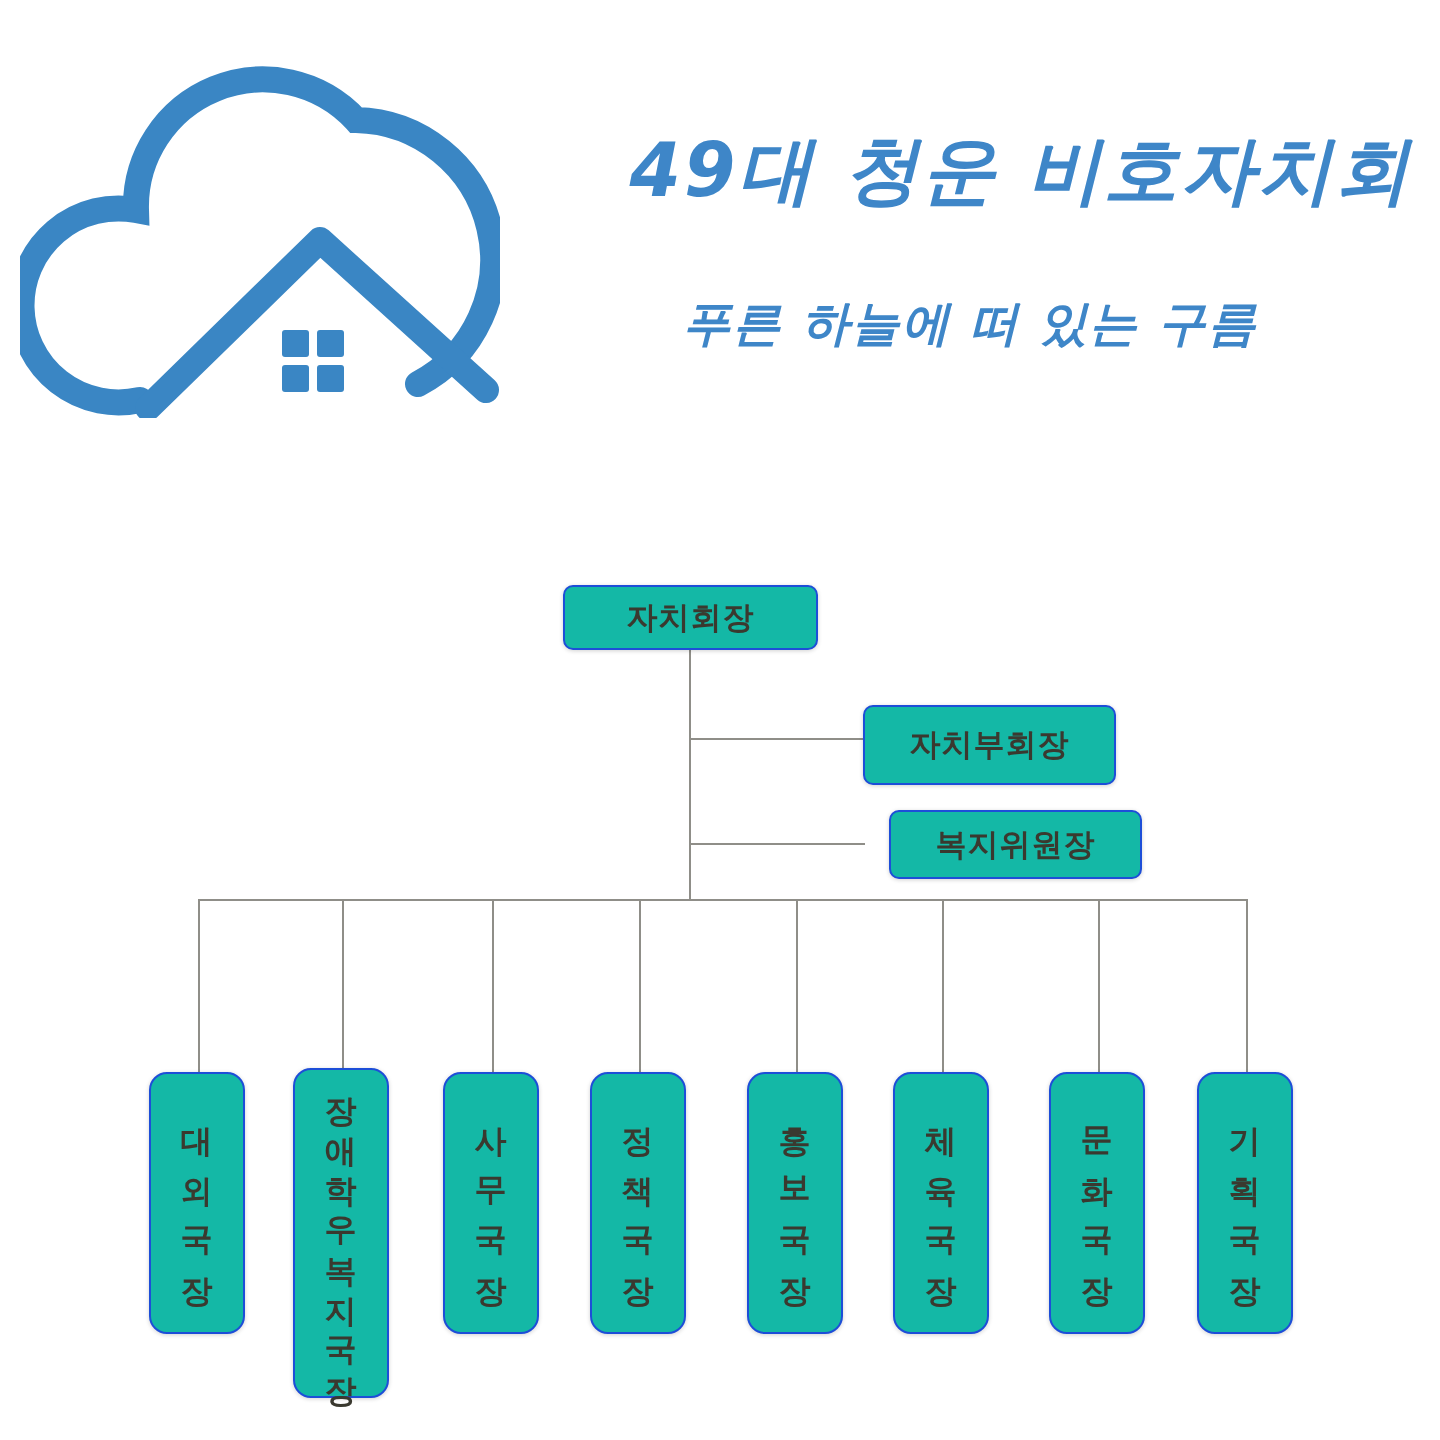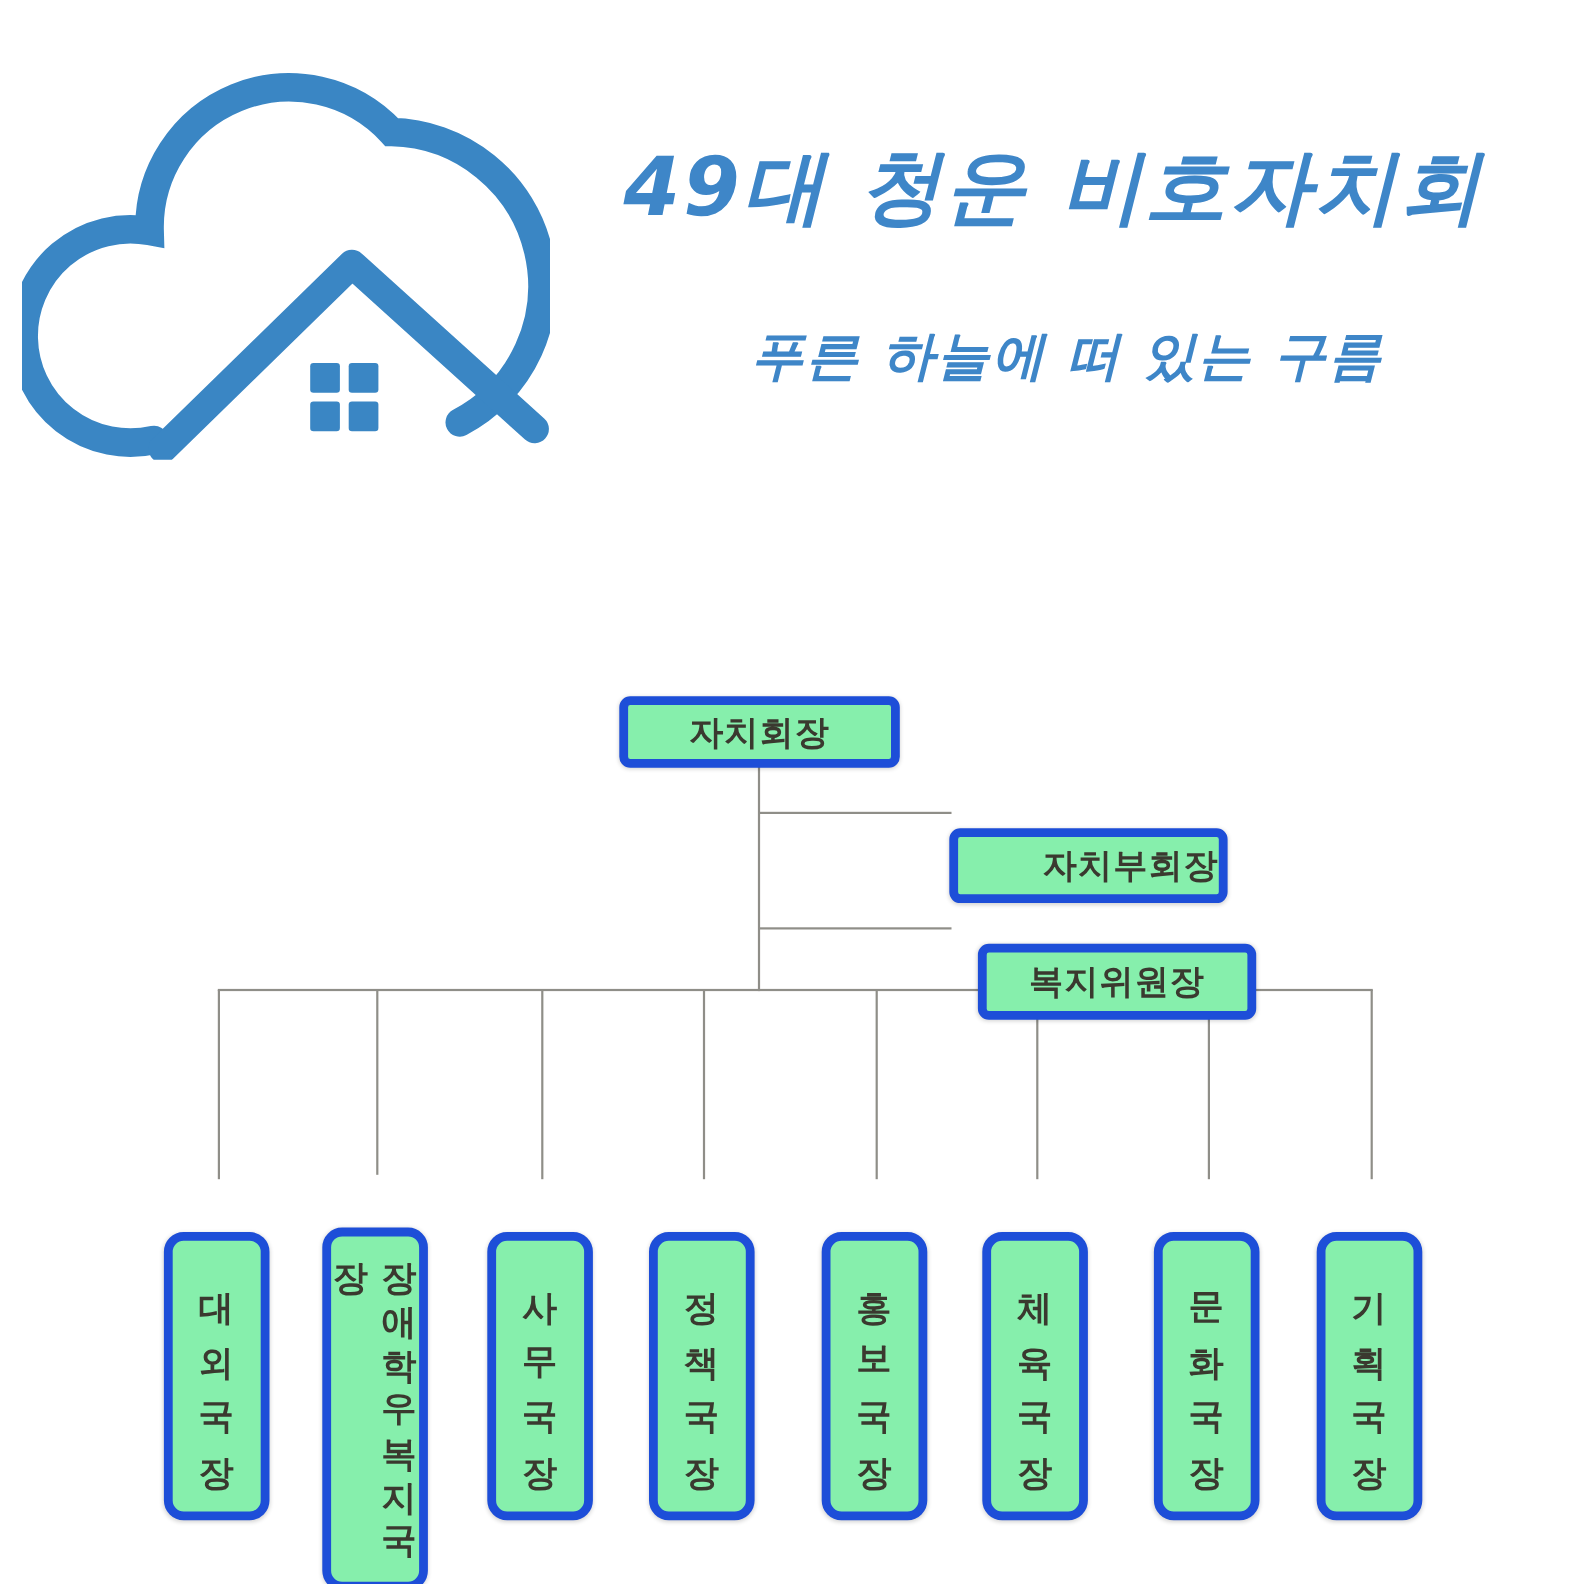--- a/index.html
+++ b/index.html
@@ -8,22 +8,22 @@
     height: 1440px;
     background: #ffffff;
     position: relative;
     overflow: hidden;
     font-family: "DejaVu Sans", "Liberation Sans", sans-serif;
   }
   .abs { position: absolute; }
 
   
   .title {
-    left: 493px; top: 130px; width: 930px;
-    text-align: center;
+    left: 482px; top: 130px; width: 930px;
+    text-align: right;
     font-size: 74px;
     font-weight: bold;
     font-style: italic;
     color: #3e86c8;
     letter-spacing: 3px;
     line-height: 1.1;
   }
   .subtitle {
     left: 555px; top: 292px; width: 830px;
     text-align: center;
@@ -32,30 +32,29 @@
     font-style: italic;
     color: #3e86c8;
     letter-spacing: 2px;
   }
 
   
   .line { background: #8f8e88; }
 
   
   .node {
-    background: #86efac;
-    border: 8px solid #1d4ed8;
+    background: #14b8a6;
+    border: 2px solid #1d4ed8;
     box-shadow: 0 1px 4px rgba(0,0,0,0.18);
     display: flex;
     align-items: center;
     justify-content: center;
     color: #3a392f;
     font-weight: bold;
     box-sizing: border-box;
-    margin-top: 48px;
   }
   .node-top {
     border-radius: 10px;
     font-size: 31px;
     letter-spacing: 1px;
   }
   .node-dept {
     border-radius: 18px;
     font-size: 32px;
     width: 96px;
@@ -97,21 +96,21 @@
   <div class="abs line" style="left:639px;  top:900px; width:2px; height:172px;"></div>
   <div class="abs line" style="left:796px;  top:900px; width:2px; height:172px;"></div>
   <div class="abs line" style="left:942px;  top:900px; width:2px; height:172px;"></div>
   <div class="abs line" style="left:1098px; top:900px; width:2px; height:172px;"></div>
   <div class="abs line" style="left:1246px; top:900px; width:2px; height:172px;"></div>
 
   <div class="abs node node-top" style="left:563px; top:585px; width:255px; height:65px;">
     <span>자치회장</span>
   </div>
 
-  <div class="abs node node-top" style="left:863px; top:705px; width:253px; height:68px;justify-content:flex-end;">
+  <div class="abs node node-top" style="left:863px; top:705px; width:253px; height:80px;">
     <span>자치부회장</span>
   </div>
 
   <div class="abs node node-top" style="left:889px; top:810px; width:253px; height:69px;">
     <span>복지위원장</span>
   </div>
 
   <div class="abs node node-dept" style="left:149px; top:1072px; height:262px;">
     <span class="vtext">대외국장</span>
   </div>

